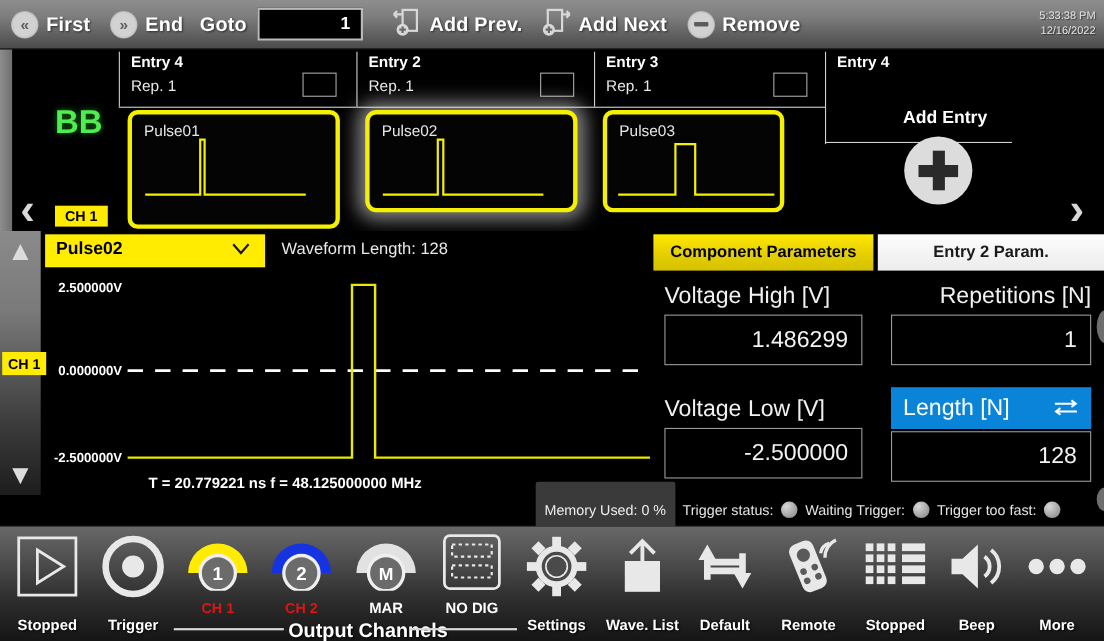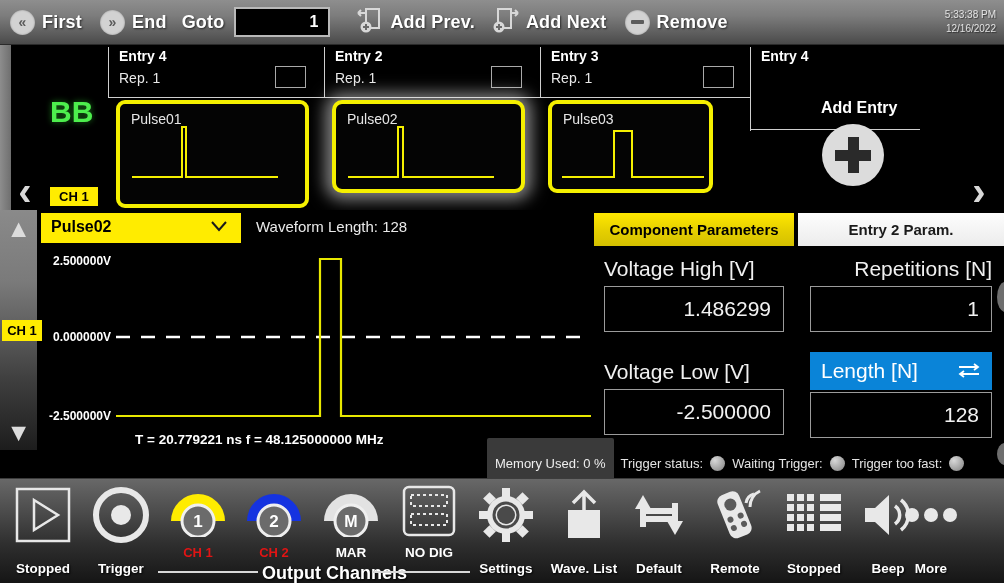--- a/index.html
+++ b/index.html
@@ -622,21 +622,21 @@
       <div class="bicon">
         <svg width="58" height="52" viewBox="0 0 58 52">
           <polygon points="6,19 16,19 30,6 30,46 16,33 6,33" fill="#e8e8e8"></polygon>
           <path d="M36 17 A11 11 0 0 1 36 35" fill="none" stroke="#e8e8e8" stroke-width="3.5"></path>
           <path d="M42 11 A19 19 0 0 1 42 41" fill="none" stroke="#e8e8e8" stroke-width="3.5"></path>
         </svg>
       </div>
       <div class="blabel">Beep</div>
     </div>
 
-    <div class="bitem" style="left:892px;width:78px;">
+    <div class="bitem" style="left:922px;width:78px;">
       <div class="bicon">
         <svg width="58" height="20" viewBox="0 0 58 20">
           <circle cx="10" cy="10" r="7" fill="#e8e8e8"></circle>
           <circle cx="29" cy="10" r="7" fill="#e8e8e8"></circle>
           <circle cx="48" cy="10" r="7" fill="#e8e8e8"></circle>
         </svg>
       </div>
       <div class="blabel">More</div>
     </div>
   </div>

